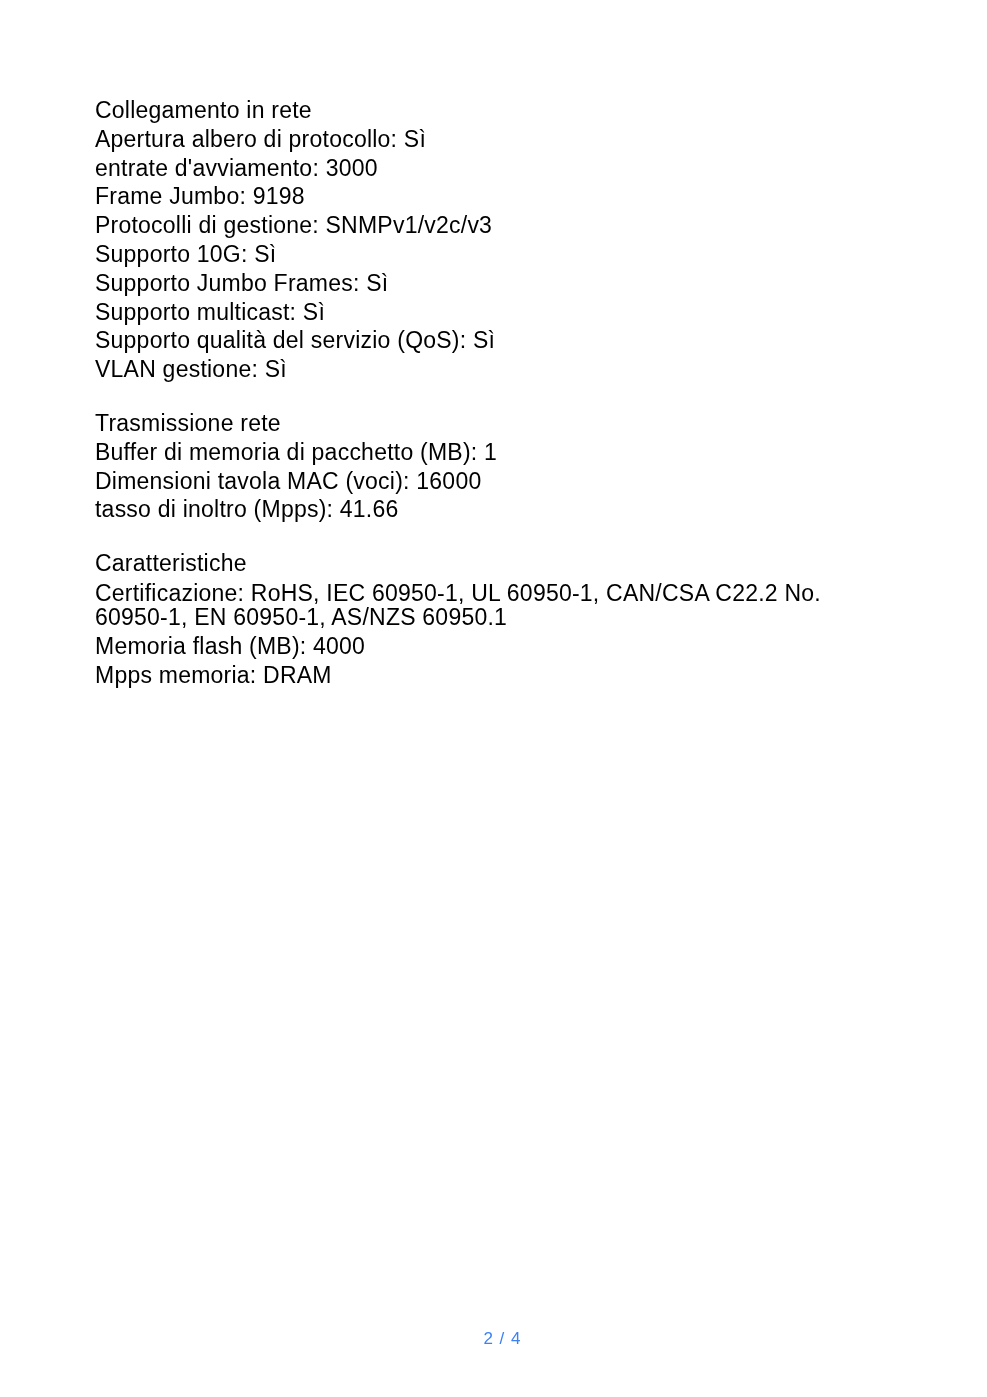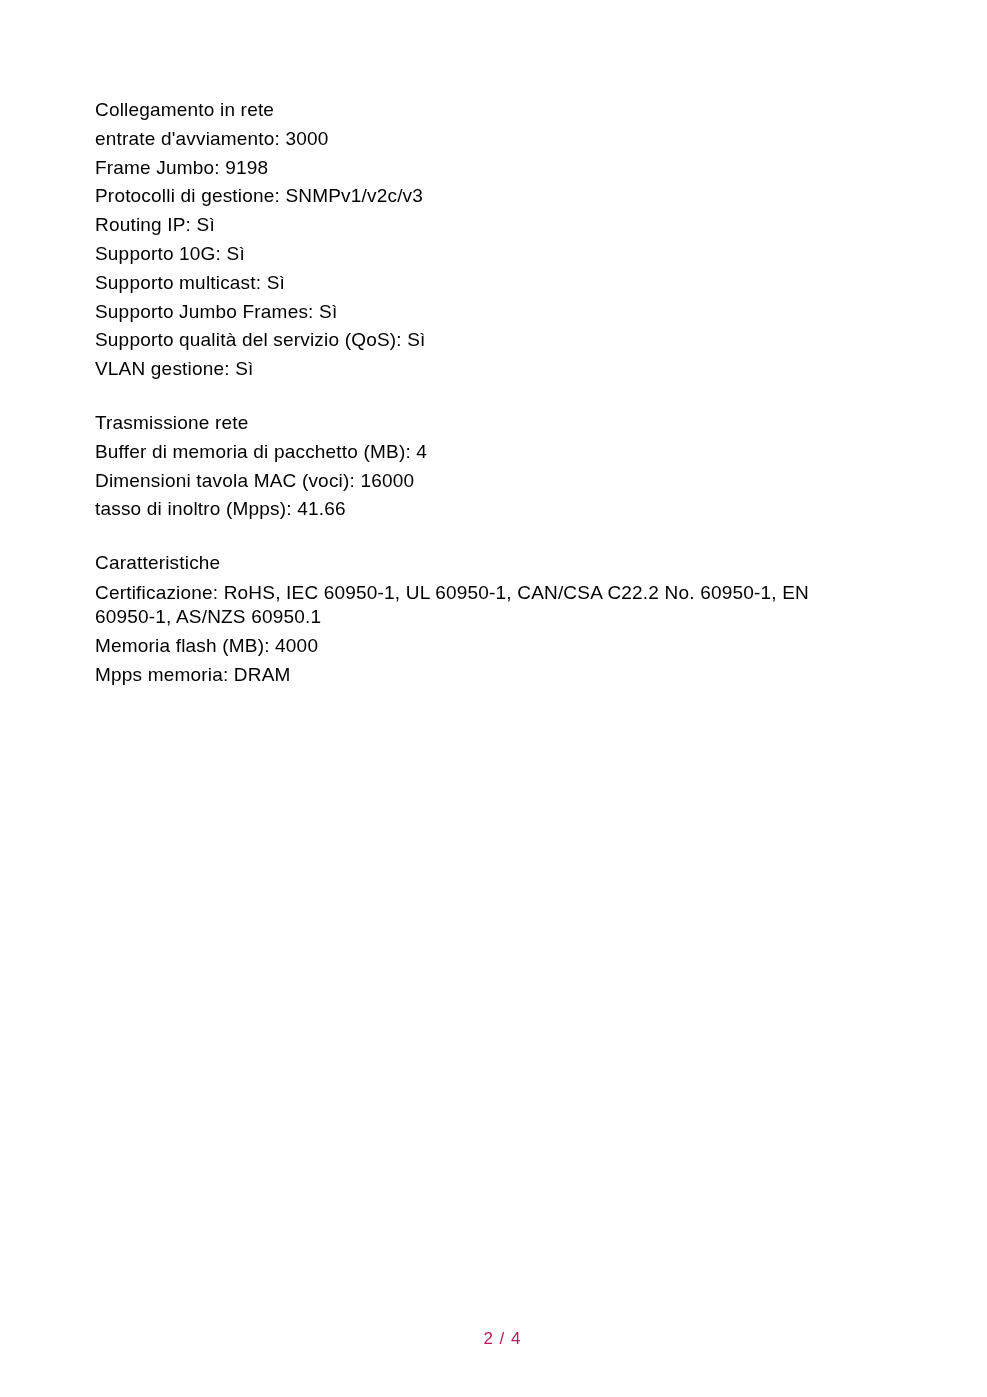--- a/index.html
+++ b/index.html
@@ -34,21 +34,21 @@
   
   .spec-group {
     margin: 0 0 25px 0;
   }
 
   .spec-group:last-of-type {
     margin-bottom: 15px;
   }
 
   .spec-line {
-    font-size: 19px;
+    font-size: 23px;
     line-height: 28.8px;
     color: #000000;
     letter-spacing: 0.01em;
     white-space: pre-wrap;
     word-wrap: break-word;
   }
 
   
   .spec-line.wrapping {
     line-height: 24px;
@@ -57,47 +57,47 @@
   }
 
   .page-footer {
     position: absolute;
     left: 18px;
     right: 0;
     top: 1328px;
     text-align: center;
     font-size: 17px;
     line-height: 22px;
-    color: #be185d;
+    color: #3b82f6;
     letter-spacing: 0.06em;
   }
 </style>
 </head>
 <body>
 
 <div class="page">
 
   <div class="content">
 
     <div class="spec-group">
       <div class="spec-line">Collegamento in rete</div>
+      <div class="spec-line">Apertura albero di protocollo: Sì</div>
       <div class="spec-line">entrate d'avviamento: 3000</div>
       <div class="spec-line">Frame Jumbo: 9198</div>
       <div class="spec-line">Protocolli di gestione: SNMPv1/v2c/v3</div>
-      <div class="spec-line">Routing IP: Sì</div>
       <div class="spec-line">Supporto 10G: Sì</div>
+      <div class="spec-line">Supporto Jumbo Frames: Sì</div>
       <div class="spec-line">Supporto multicast: Sì</div>
-      <div class="spec-line">Supporto Jumbo Frames: Sì</div>
       <div class="spec-line">Supporto qualità del servizio (QoS): Sì</div>
       <div class="spec-line">VLAN gestione: Sì</div>
     </div>
 
     <div class="spec-group">
       <div class="spec-line">Trasmissione rete</div>
-      <div class="spec-line">Buffer di memoria di pacchetto (MB): 4</div>
+      <div class="spec-line">Buffer di memoria di pacchetto (MB): 1</div>
       <div class="spec-line">Dimensioni tavola MAC (voci): 16000</div>
       <div class="spec-line">tasso di inoltro (Mpps): 41.66</div>
     </div>
 
     <div class="spec-group">
       <div class="spec-line">Caratteristiche</div>
       <div class="spec-line wrapping">Certificazione: RoHS, IEC 60950-1, UL 60950-1, CAN/CSA C22.2 No. 60950-1, EN 60950-1, AS/NZS 60950.1</div>
       <div class="spec-line">Memoria flash (MB): 4000</div>
       <div class="spec-line">Mpps memoria: DRAM</div>
     </div>

